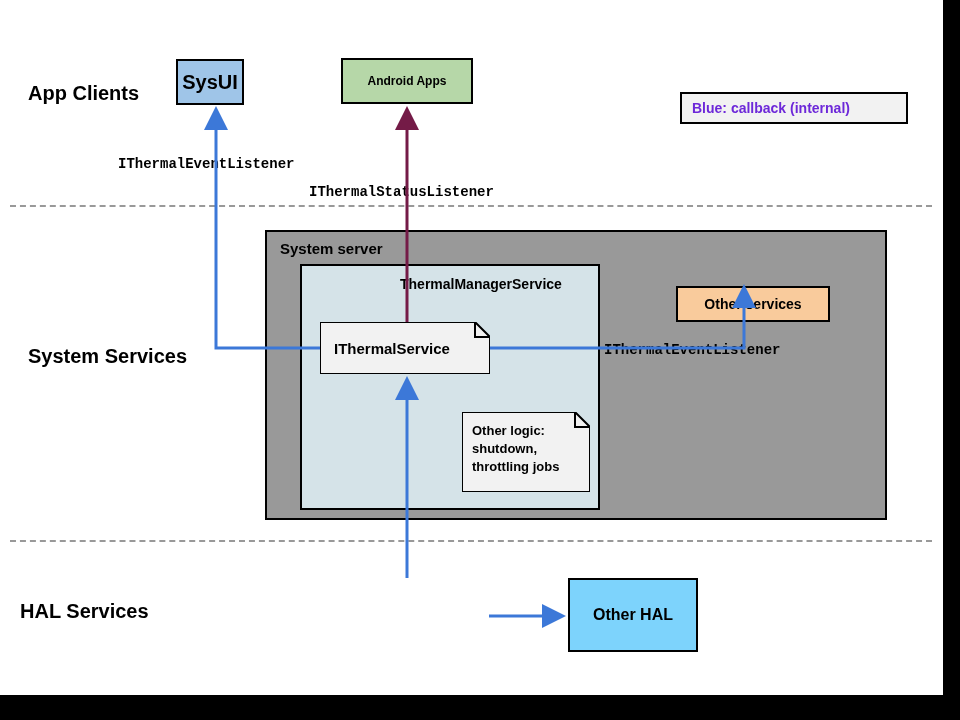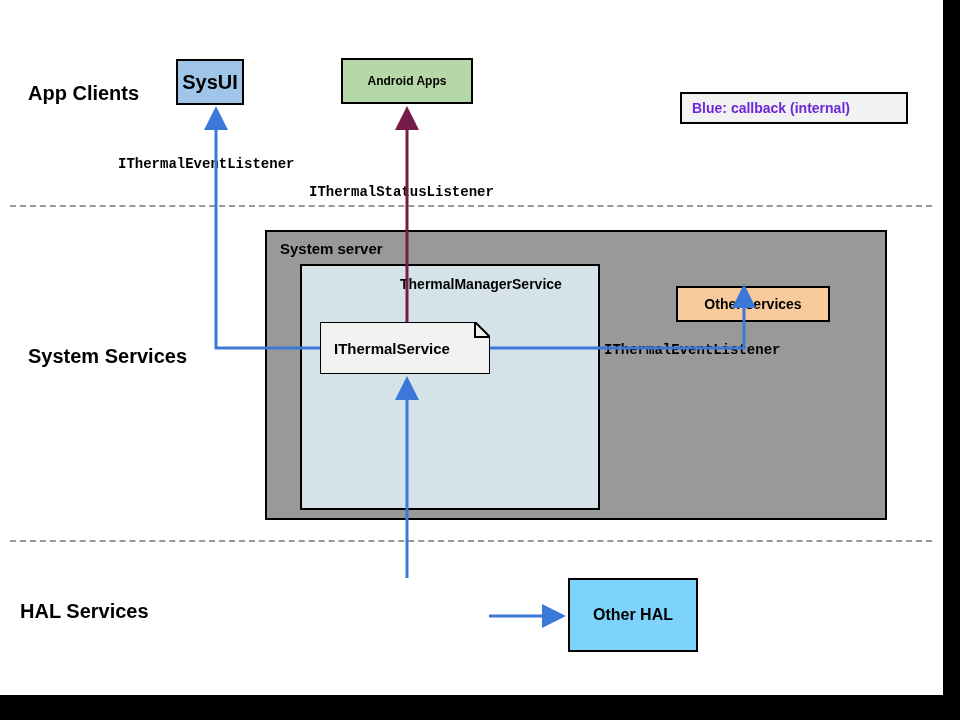--- a/index.html
+++ b/index.html
@@ -57,20 +57,31 @@
     <div class="abs" style="left:320px; top:322px; width:170px; height:52px;">
       <svg width="170" height="52" style="position:absolute;left:0;top:0;">
         <polygon points="0,0 155,0 170,15 170,52 0,52" fill="#f2f2f2" stroke="#000" stroke-width="2"></polygon>
         <polyline points="155,0 155,15 170,15" fill="none" stroke="#000" stroke-width="2"></polyline>
       </svg>
       <div class="abs" style="left:0; top:0; width:170px; height:52px; display:flex; align-items:center; padding-left:14px; font-size:15px; font-weight:bold;">
         <span>IThermalService</span>
       </div>
     </div>
 
+    <div class="abs" style="left:462px; top:412px; width:128px; height:80px;">
+      <svg width="128" height="80" style="position:absolute;left:0;top:0;">
+        <polygon points="0,0 113,0 128,15 128,80 0,80" fill="#f2f2f2" stroke="#000" stroke-width="2"></polygon>
+        <polyline points="113,0 113,15 128,15" fill="none" stroke="#000" stroke-width="2"></polyline>
+      </svg>
+      <div class="abs" style="left:10px; top:10px; font-size:13px; font-weight:bold; line-height:1.4;">
+        <div>Other logic:</div>
+        <div>shutdown,</div>
+        <div>throttling jobs</div>
+      </div>
+    </div>
 
     <div class="abs box other-services" style="left:676px; top:246px; width:154px; height:36px; font-size:14px;margin-top:40px;">
       <span>Other services</span>
     </div>
 
     <div class="abs mono" style="left:604px; top:342px;">IThermalEventListener</div>
 
     <div class="abs box otherhal" style="left:568px; top:578px; width:130px; height:74px; font-size:16px;">
       <span>Other HAL</span>
     </div>

